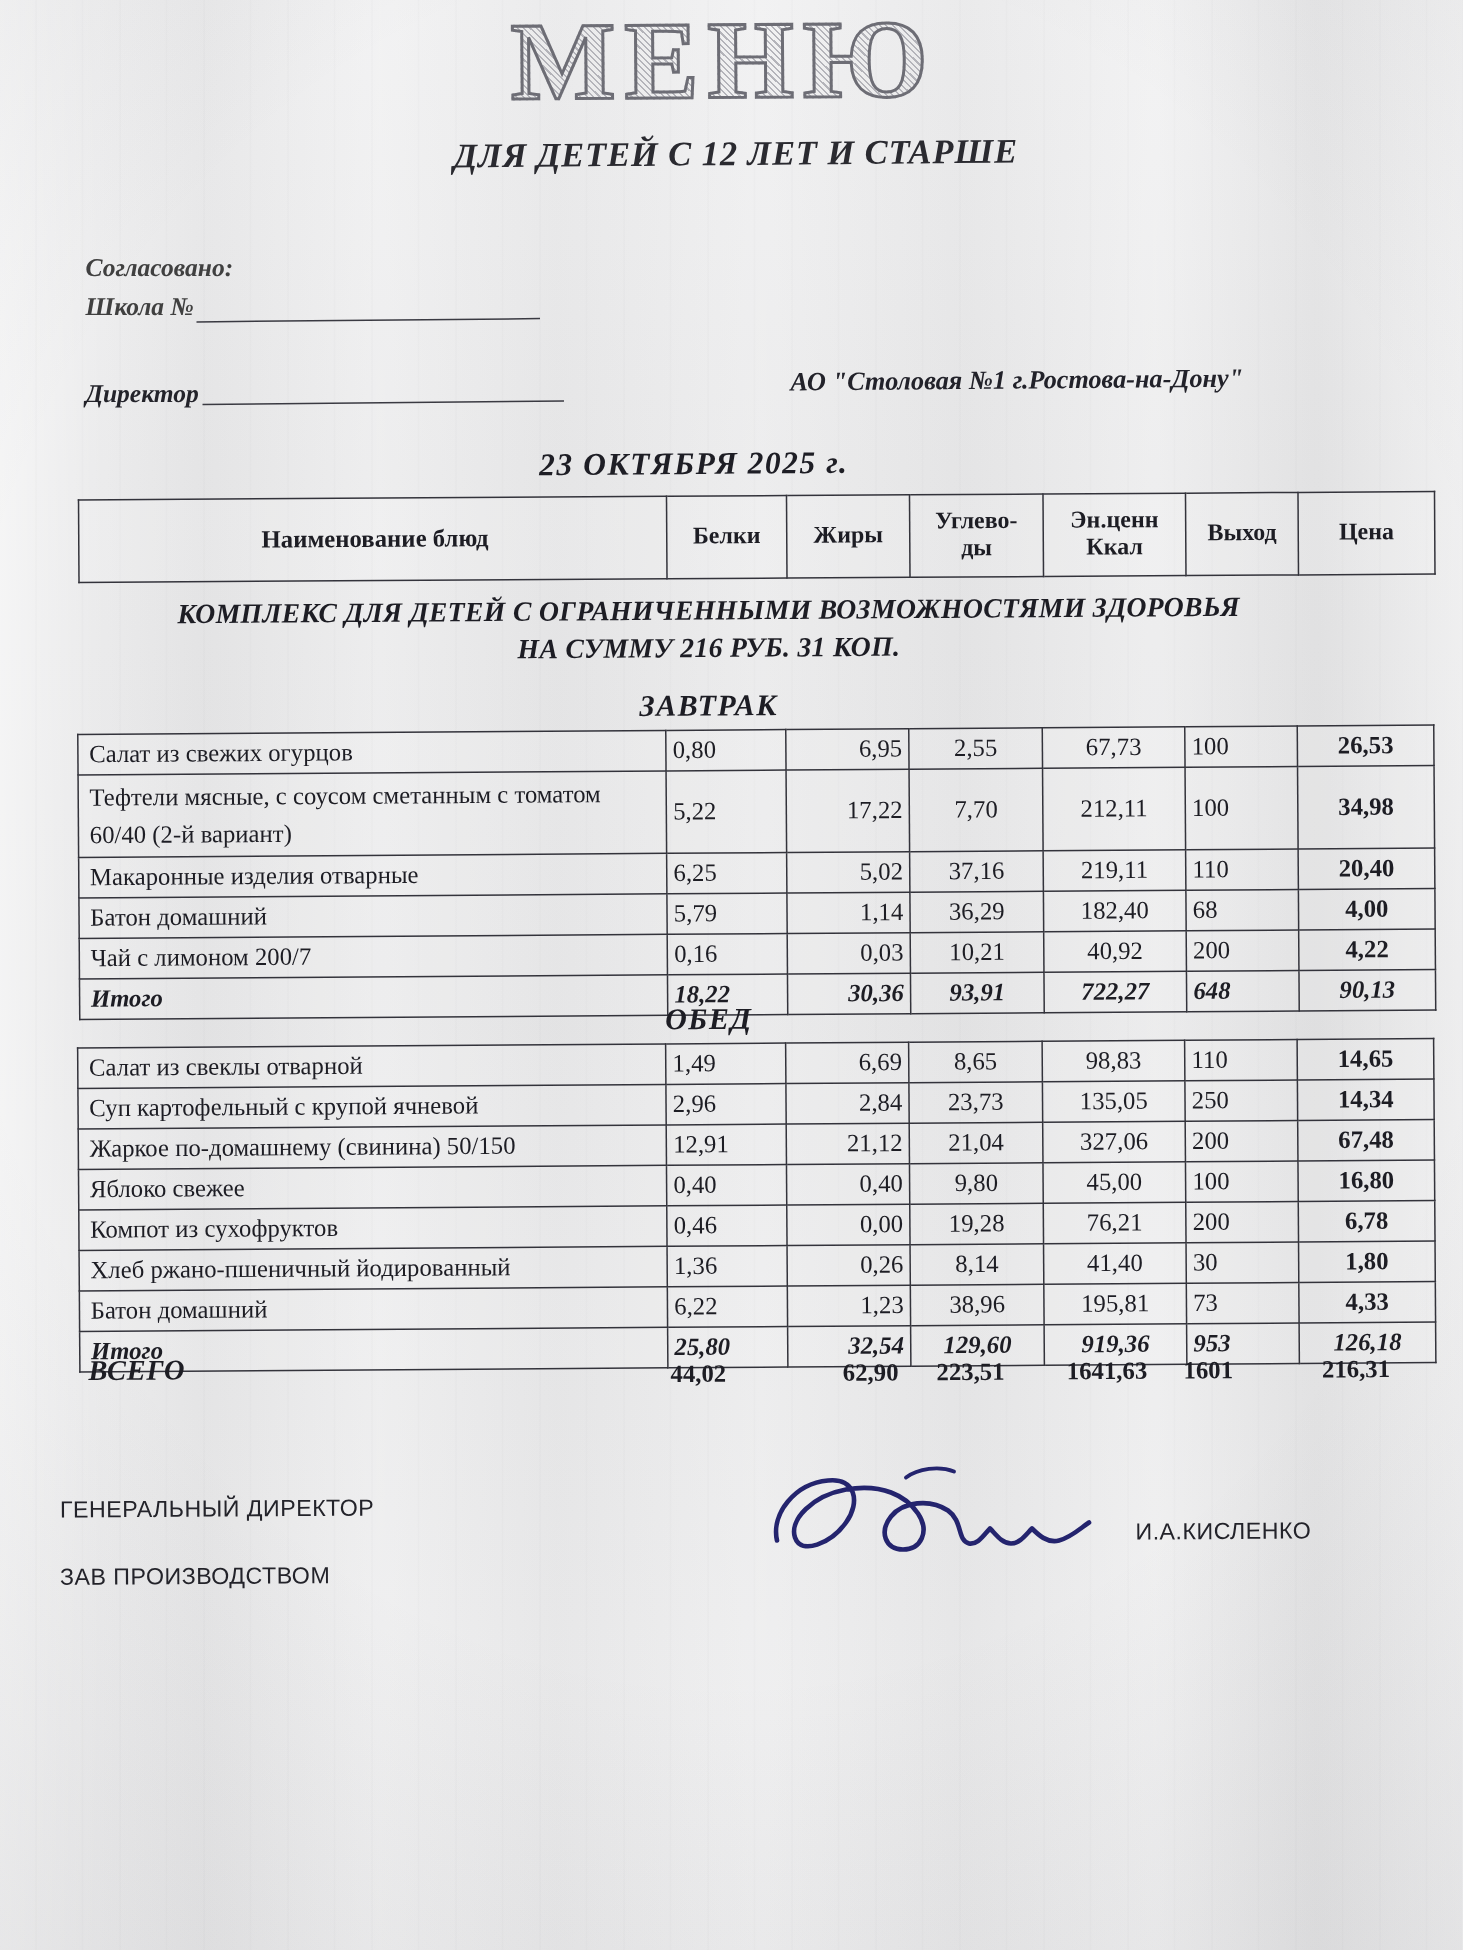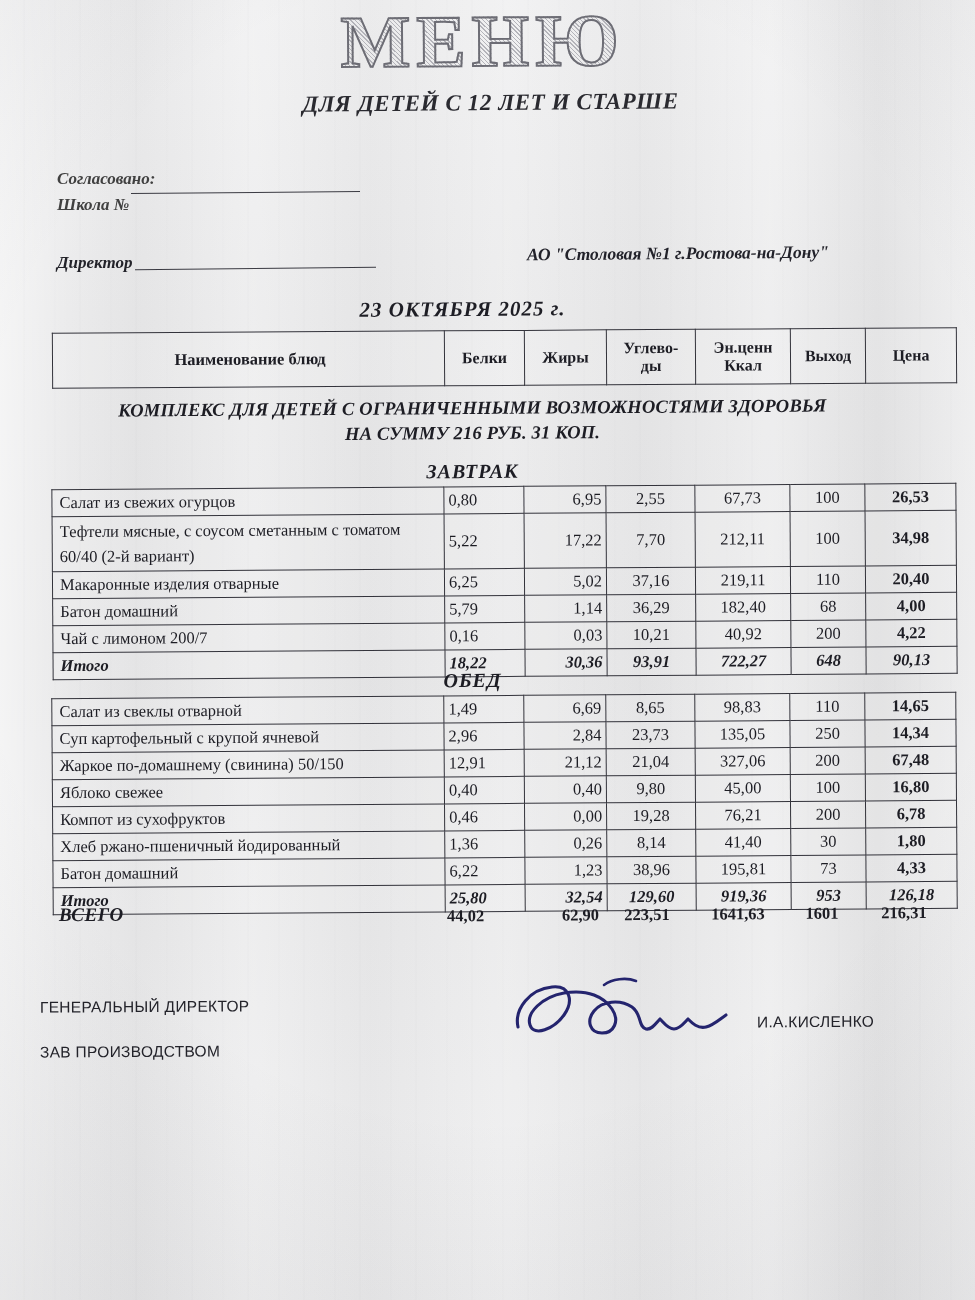--- a/index.html
+++ b/index.html
@@ -108,21 +108,21 @@
   
   .approve {
     position: absolute;
     left: 57px; top: 166px;
     font-style: italic;
     font-weight: bold;
     font-size: 17px;
     color: #404040;
     line-height: 26px;
   }
-  .approve .row2 { display: flex; align-items: flex-start; }
+  .approve .row2 { display: flex; align-items: flex-end; }
   .rule {
     display: inline-block;
     height: 0;
     border-bottom: 1.6px solid #3a3a42;
     margin-left: 2px;
     margin-bottom: 4px;
     transform: rotate(-0.55deg);
   }
   .director-line {
     position: absolute;
@@ -170,21 +170,21 @@
   .tbl td, .tbl th {
     border: 1.5px solid #33333b;
     padding: 1px 4px;
     background: rgba(255,255,255,0.13);
   }
   .c-name  { width: 380px; text-align: left;   padding-left: 7px !important; }
   .c-prot  { width: 71px;  }
   .c-fat   { width: 73px;  text-align: right; }
   .c-carb  { width: 80px;  text-align: center; }
   .c-kcal  { width: 86px;  text-align: center; }
-  .c-out   { width: 66px;  text-align: center; }
+  .c-out   { width: 66px;  text-align: left; }
   .c-price { width: 82px;  text-align: center; font-weight: bold; }
 
   
   #head-table { top: 330px; transform: rotate(-0.35deg); }
   #head-table th {
     height: 52px;
     font-weight: bold;
     font-size: 16px;
     text-align: center;
     line-height: 18px;

